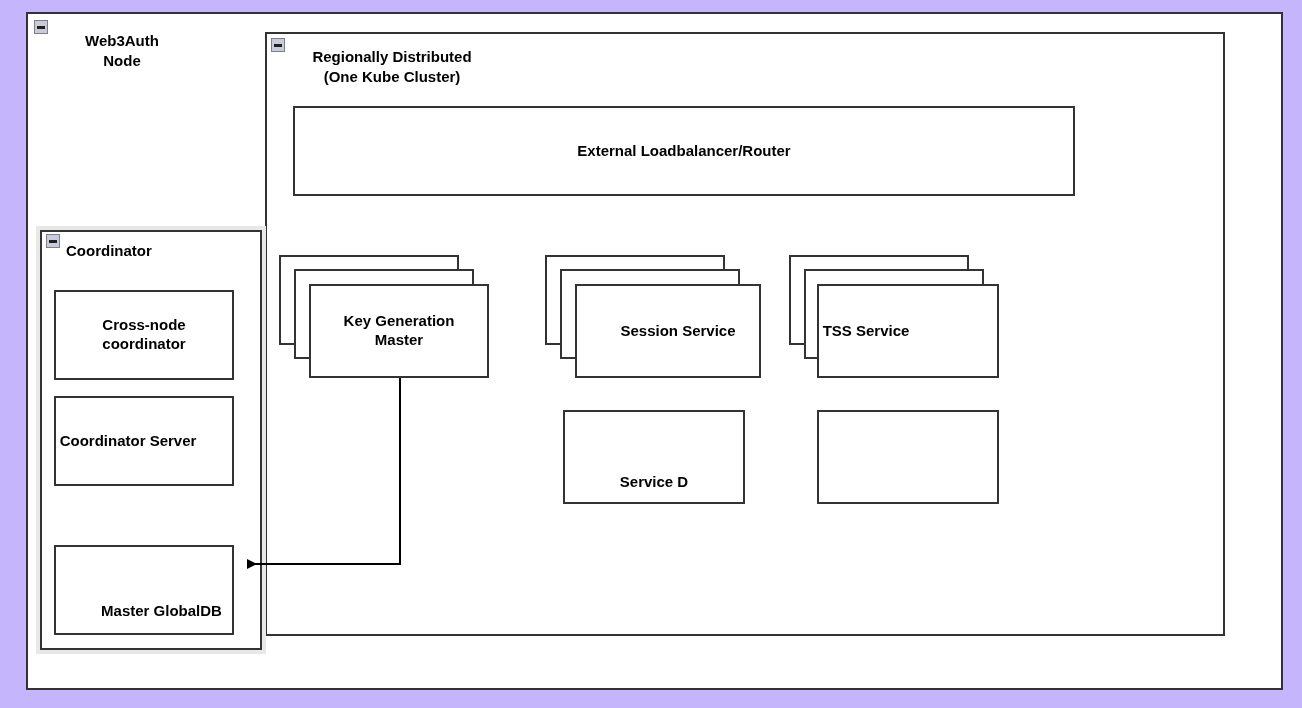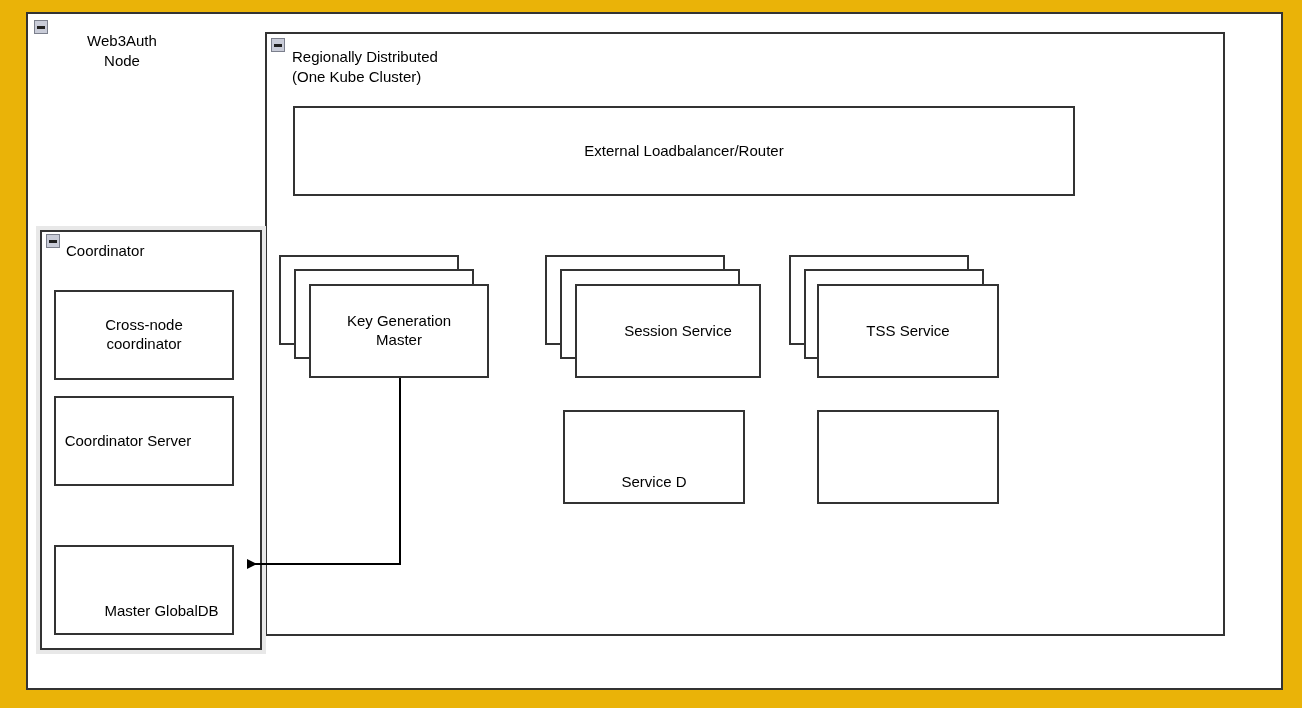--- a/index.html
+++ b/index.html
@@ -9,22 +9,23 @@
     background: #ffffff;
   }
   body {
     font-family: "Liberation Sans", sans-serif;
     color: #000000;
   }
   #canvas {
     position: relative;
     width: 1302px;
     height: 708px;
-    background: #eab308;
+    background: #c4b5fd;
     overflow: hidden;
+    font-weight: bold;
   }
   .box {
     position: absolute;
     box-sizing: border-box;
     background: #ffffff;
     border: 2px solid #333333;
   }
   .container-box {
     position: absolute;
     box-sizing: border-box;
@@ -98,41 +99,41 @@
 
 <div id="canvas">
 
   <div class="container-box" style="left:26px; top:12px; width:1257px; height:678px;"></div>
   <div class="collapse-icon" style="left:34px; top:20px;"></div>
   <div class="title-label" style="left:52px; top:31px; width:140px;">Web3Auth
 Node</div>
 
   <div class="container-box" style="left:265px; top:32px; width:960px; height:604px;"></div>
   <div class="collapse-icon" style="left:271px; top:38px;"></div>
-  <div class="title-label" style="left:292px; top:47px; width:200px; text-align:left;">Regionally Distributed
+  <div class="title-label" style="left:292px; top:47px; width:200px; text-align:center;">Regionally Distributed
 (One Kube Cluster)</div>
 
   <div class="box" style="left:293px; top:106px; width:782px; height:90px;"></div>
   <div class="label-center" style="left:293px; top:106px; width:782px; height:90px;">External Loadbalancer/Router</div>
 
   <div class="stack-ghost" style="left:279px; top:255px; width:180px; height:90px;"></div>
   <div class="stack-ghost" style="left:294px; top:269px; width:180px; height:90px;"></div>
   <div class="box" style="left:309px; top:284px; width:180px; height:94px;"></div>
   <div class="label-center" style="left:309px; top:284px; width:180px; height:94px;">Key Generation
 Master</div>
 
   <div class="stack-ghost" style="left:545px; top:255px; width:180px; height:90px;"></div>
   <div class="stack-ghost" style="left:560px; top:269px; width:180px; height:90px;"></div>
   <div class="box" style="left:575px; top:284px; width:186px; height:94px;"></div>
   <div class="label-center" style="left:575px; top:284px; width:186px; height:94px;padding-left:20px;">Session Service</div>
 
   <div class="stack-ghost" style="left:789px; top:255px; width:180px; height:90px;"></div>
   <div class="stack-ghost" style="left:804px; top:269px; width:180px; height:90px;"></div>
   <div class="box" style="left:817px; top:284px; width:182px; height:94px;"></div>
-  <div class="label-center" style="left:817px; top:284px; width:182px; height:94px;">TSS Service</div>
+  <div class="label-center" style="left:775px; top:284px; width:182px; height:94px;">TSS Service</div>
 
   <div class="box" style="left:563px; top:410px; width:182px; height:94px;"></div>
   <div class="label-center" style="left:563px; top:410px; width:182px; height:94px;margin-top:25px;">Service D</div>
 
   <div class="box" style="left:817px; top:410px; width:182px; height:94px;"></div>
 
   <div class="halo" style="left:36px; top:226px; width:230px; height:428px;"></div>
   <div class="container-box" style="left:40px; top:230px; width:222px; height:420px;"></div>
   <div class="collapse-icon" style="left:46px; top:234px;"></div>
   <div class="title-label" style="left:66px; top:241px; width:140px; text-align:left;">Coordinator</div>

